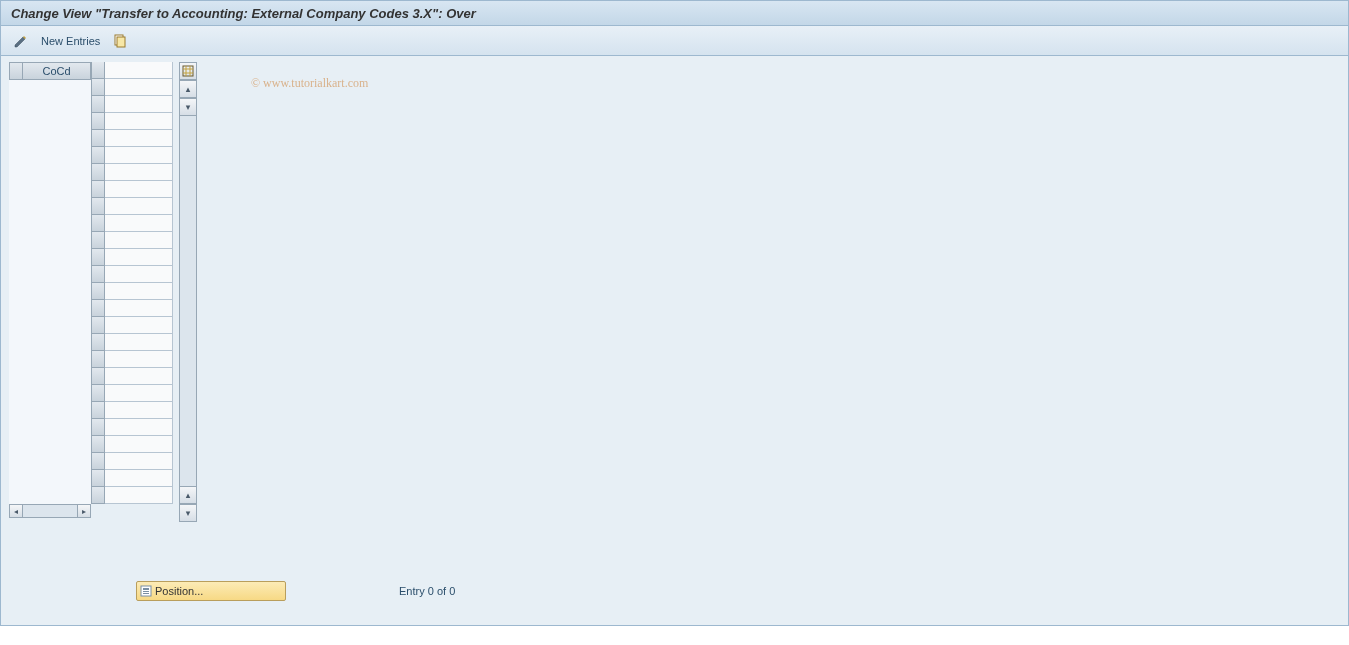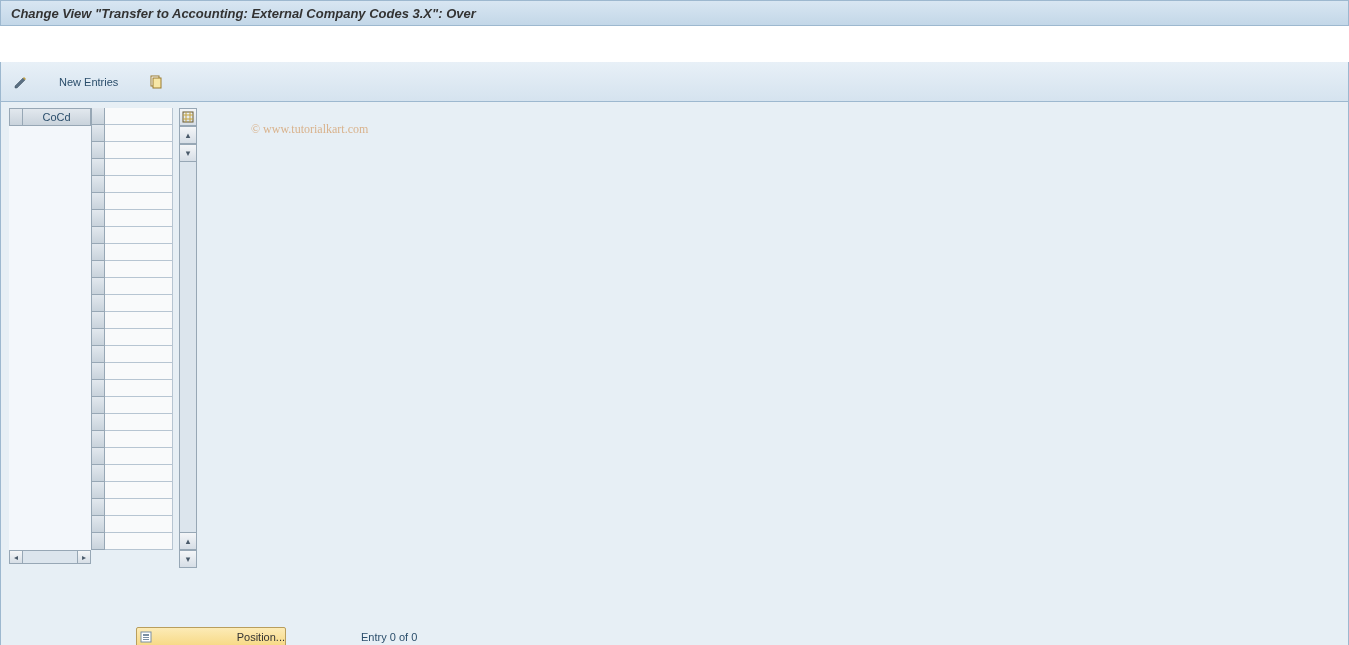--- a/index.html
+++ b/index.html
@@ -14,29 +14,28 @@
       display: flex;
       align-items: center;
       padding-left: 10px;
       font-size: 13px;
       font-weight: bold;
       font-style: italic;
       color: #333;
     }
     
     .toolbar {
-      height: 40px;
+      height: 30px;
       background: linear-gradient(to bottom, #e8f0f7, #d5e3ef);
       border: 1px solid #9db8cf;
       border-top: none;
       display: flex;
       align-items: center;
       padding-left: 10px;
-      gap: 24px;
-      margin-top: 36px;
+      gap: 6px;
     }
     
     .toolbar-icon {
       width: 20px; height: 20px;
       display: inline-flex;
       align-items: center;
       justify-content: center;
       cursor: pointer;
     }
     
@@ -191,28 +190,28 @@
       border: 1px solid #b99e5c;
       border-radius: 2px;
       cursor: pointer;
       min-width: 150px;
     }
     .position-btn .p-icon {
       width: 18px; height: 18px;
       display:flex;align-items:center;justify-content:center;
     }
     .position-btn .p-label {
-      flex:1; text-align:right;
+      flex:1; text-align:left;
       font-size: 11px; color: #333;
     }
     
     .entry-text {
       font-size: 11px;
       color: #2b4e6b;
-      margin-left: 75px;
+      margin-left: 113px;
     }
     
     svg { display: block; }
   </style>
 </head>
 <body>
 
 <div class="app">
 
   <div class="title-bar">

